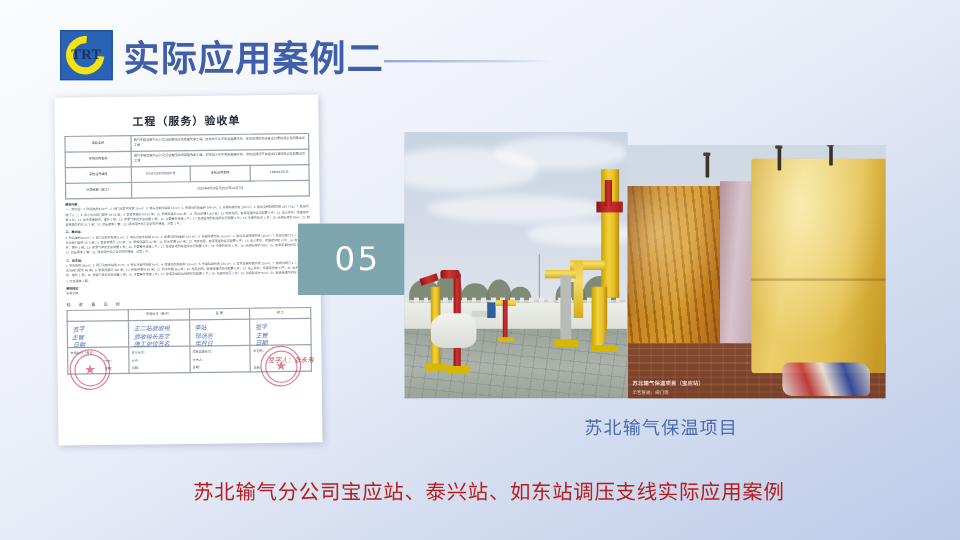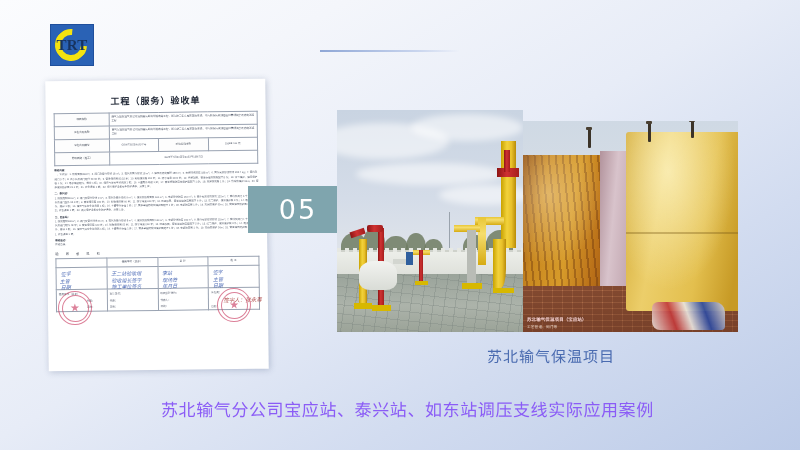--- a/index.html
+++ b/index.html
@@ -18,21 +18,21 @@
     width:44px; height:42px; background:#2a62b5; position:relative; flex:none;
     box-shadow:0 0 0 1px #1f4f9c inset;
   }
   .logo .ring{
     position:absolute; left:5px; top:5px; width:32px; height:32px; border-radius:50%;
     border:6px solid #f5e310; border-right-color:transparent;
     transform:rotate(-40deg);
   }
   .logo .trt{
     position:absolute; left:0; right:0; top:13px; text-align:center;
-    font-size:15px; font-weight:bold; color:#17335f; letter-spacing:.3px;
+    font-size:12px; font-weight:bold; color:#17335f; letter-spacing:.3px;
     font-family:"Liberation Serif","DejaVu Serif",serif;
   }
   .title{
     font-size:30px; font-weight:bold; color:#3f5fa8; letter-spacing:1px;
     font-family:"DejaVu Sans","Liberation Sans",sans-serif; white-space:nowrap;
   }
   .title-rule{
     position:absolute; left:320px; top:50px; width:140px; height:2px;
     background:linear-gradient(90deg,#8fa7d6,#c9d5ee 70%,rgba(200,214,238,0));
   }
@@ -75,21 +75,21 @@
     content:"★"; position:absolute; left:50%; top:50%; transform:translate(-50%,-50%);
     color:#c7355c; font-size:11px;
   }
   .stamp .rim{
     position:absolute; inset:2.5px; border-radius:50%; border:.7px solid #c7355c;
   }
   .foot-note{ position:absolute; font-size:2.6px; color:#5a6070; }
 
   
   .chev{
-    position:absolute; left:248px; top:186px; width:108px; height:47px;
+    position:absolute; left:248px; top:186px; width:108px; height:60px;
     background:#7fa5ae;
     clip-path:polygon(0 0,100% 0,88% 100%,0 100%);
     display:flex; align-items:center; justify-content:center;
   }
   .chev .num{
     color:#ffffff; font-size:27px; letter-spacing:2px; font-weight:400;
     font-family:"DejaVu Sans","Liberation Sans",sans-serif; padding-right:8px;
   }
 
   
@@ -183,35 +183,36 @@
     position:absolute; left:4px; bottom:3px; font-size:3.6px; color:#f0e0d6;
     letter-spacing:.2px; white-space:nowrap; opacity:.9;
   }
 
   
   .cap-compare{
     position:absolute; left:487px; top:345px; font-size:15px; color:#4a6bb0;
     letter-spacing:1px; font-family:"DejaVu Sans","Liberation Sans",sans-serif;
   }
   .cap-main{
-    position:absolute; left:161px; top:396px; font-size:17px; color:#8b5cf6;
+    position:absolute; left:161px; top:396px; font-size:17px; color:#b91c1c;
     letter-spacing:.6px; font-family:"DejaVu Sans","Liberation Sans",sans-serif;
     white-space:nowrap;
   }
 </style>
 </head>
 <body>
 
 <div class="slide">
 
   <div class="header">
     <div class="logo">
       <div class="ring"></div>
       <div class="trt">TRT</div>
     </div>
+    <div class="title">实际应用案例二</div>
   </div>
   <div class="title-rule"></div>
 
   <div class="doc-wrap">
     <div class="doc-inner">
       <div class="doc-title">工程（服务）验收单</div>
 
       <table class="doc-table">
         <tbody>
             <tr>

